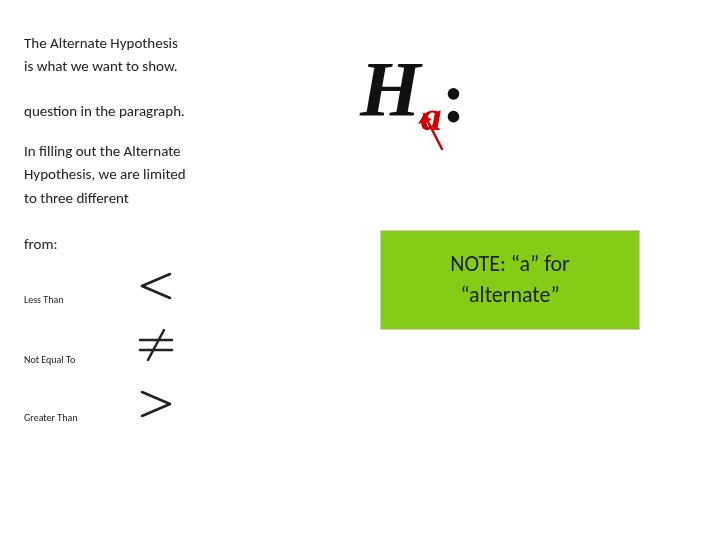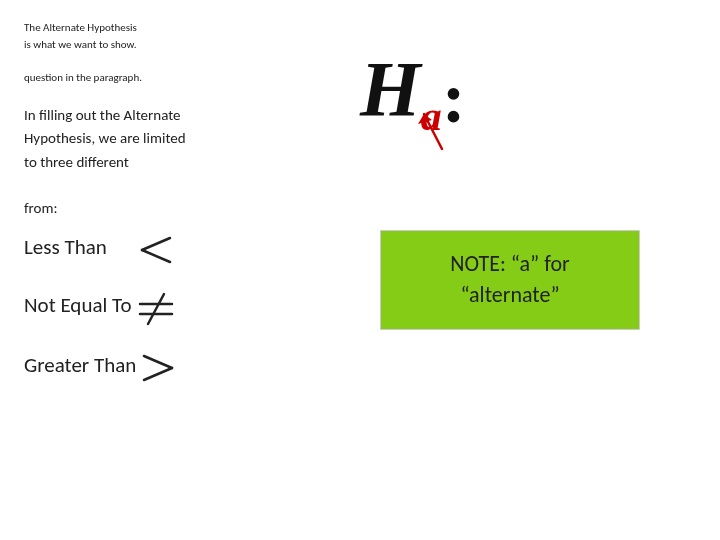--- a/index.html
+++ b/index.html
@@ -33,40 +33,41 @@
 
     
     .left-col {
       position: absolute;
       top: 20px;
       left: 24px;
       width: 290px;
     }
 
     .intro-text {
-      font-size: 11px;
+      font-size: 15px;
       line-height: 1.5;
       margin-bottom: 18px;
+      margin-top: 12px;
     }
 
     .filling-text {
       font-size: 15px;
       line-height: 1.55;
       margin-bottom: 14px;
     }
 
     .inequality-list {
       margin-top: 10px;
     }
 
     .inequality-item {
       display: flex;
-      align-items: flex-start;
+      align-items: flex-end;
       margin-bottom: 22px;
-      font-size: 21px;
+      font-size: 10px;
     }
 
     .inequality-label {
       min-width: 110px;
     }
 
     .inequality-symbol {
       font-size: 26px;
       font-weight: bold;
       color: #222;

